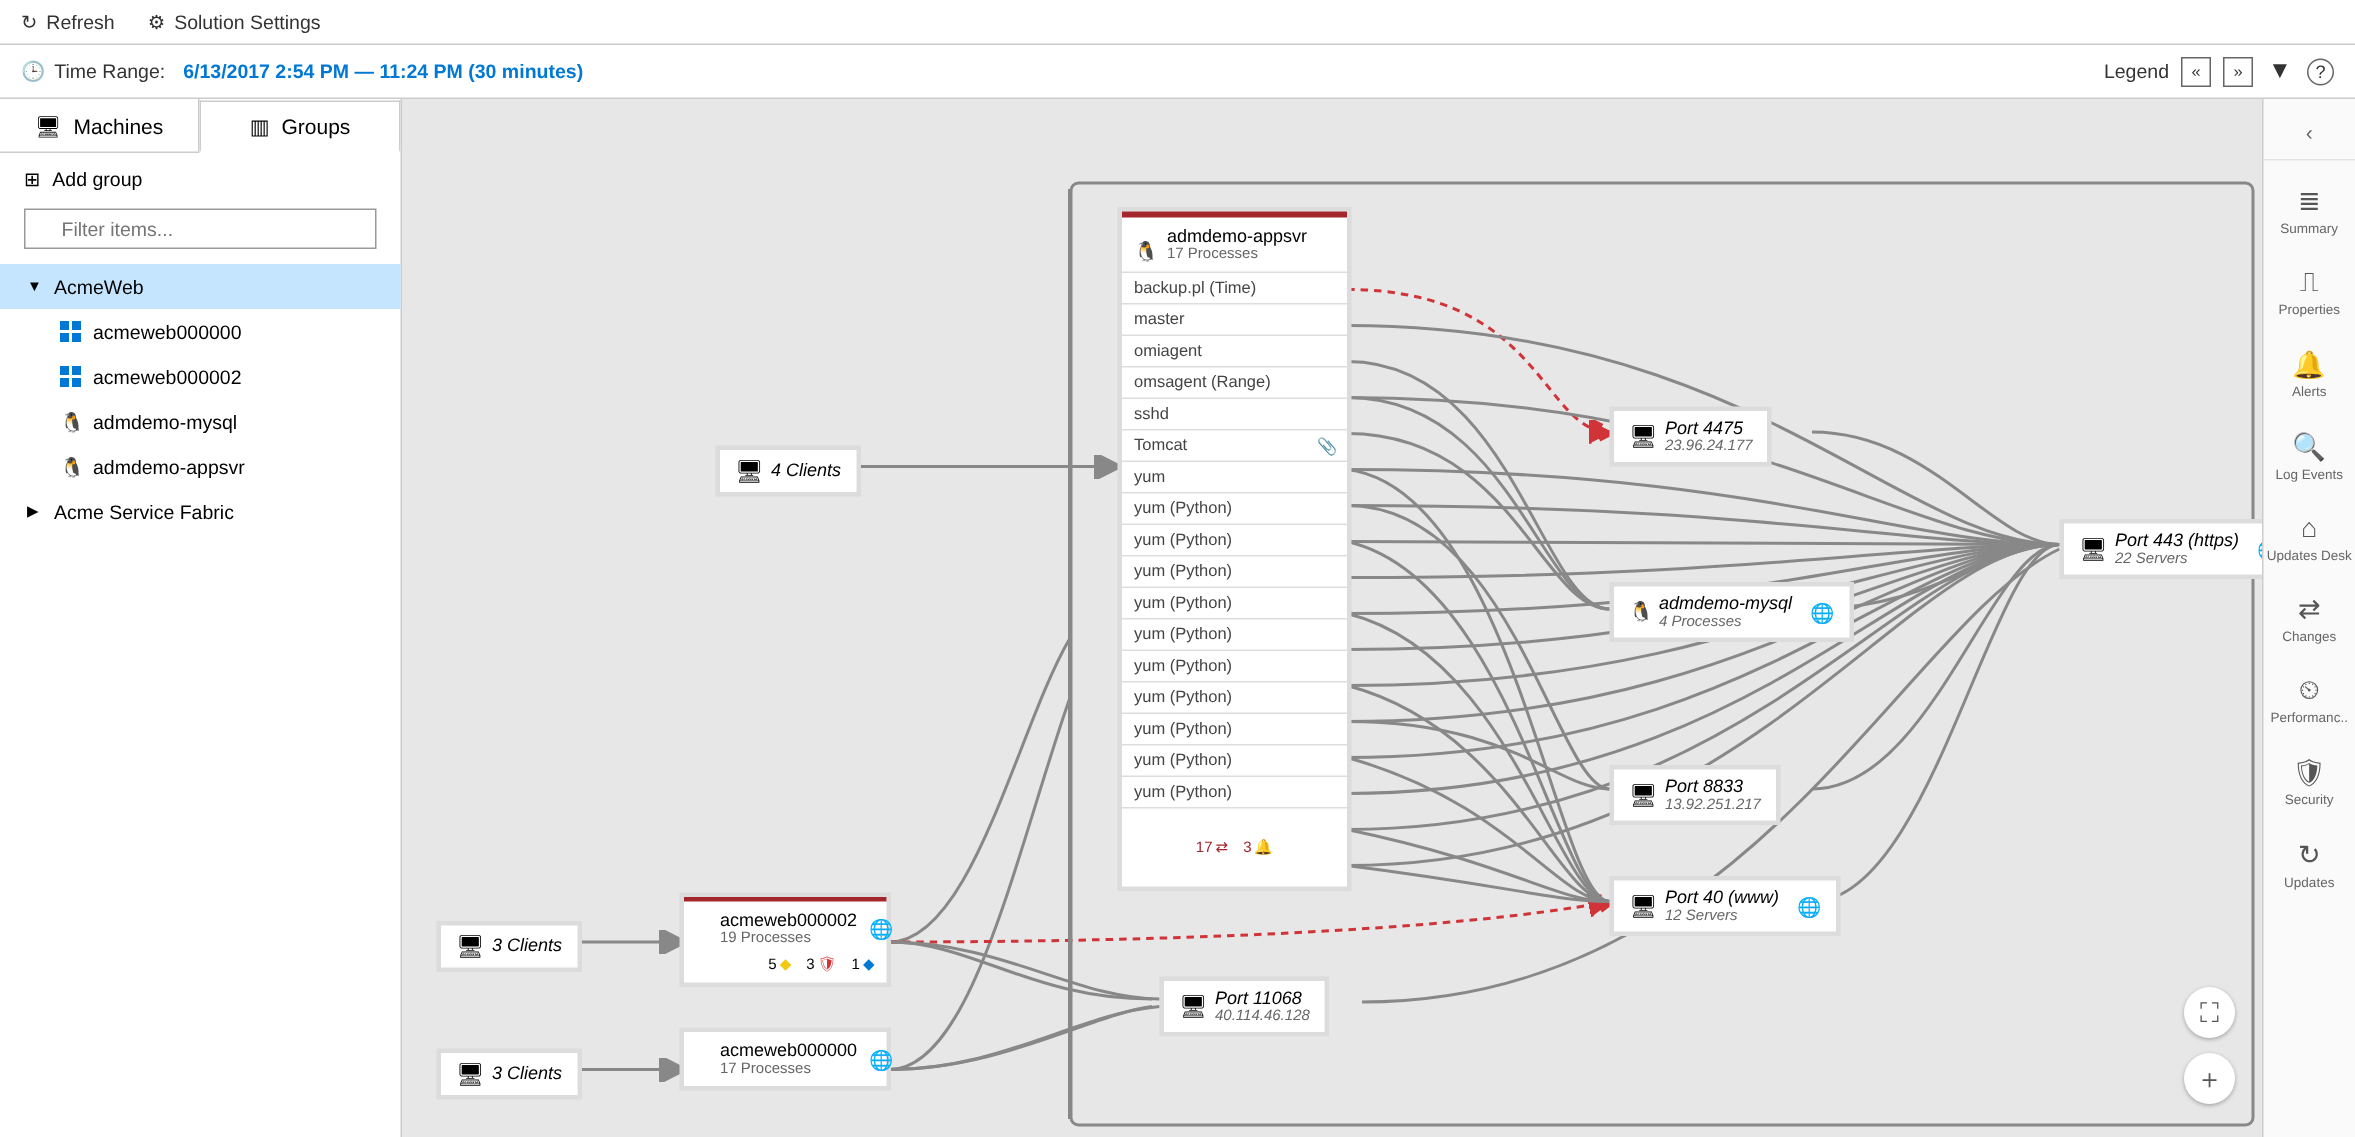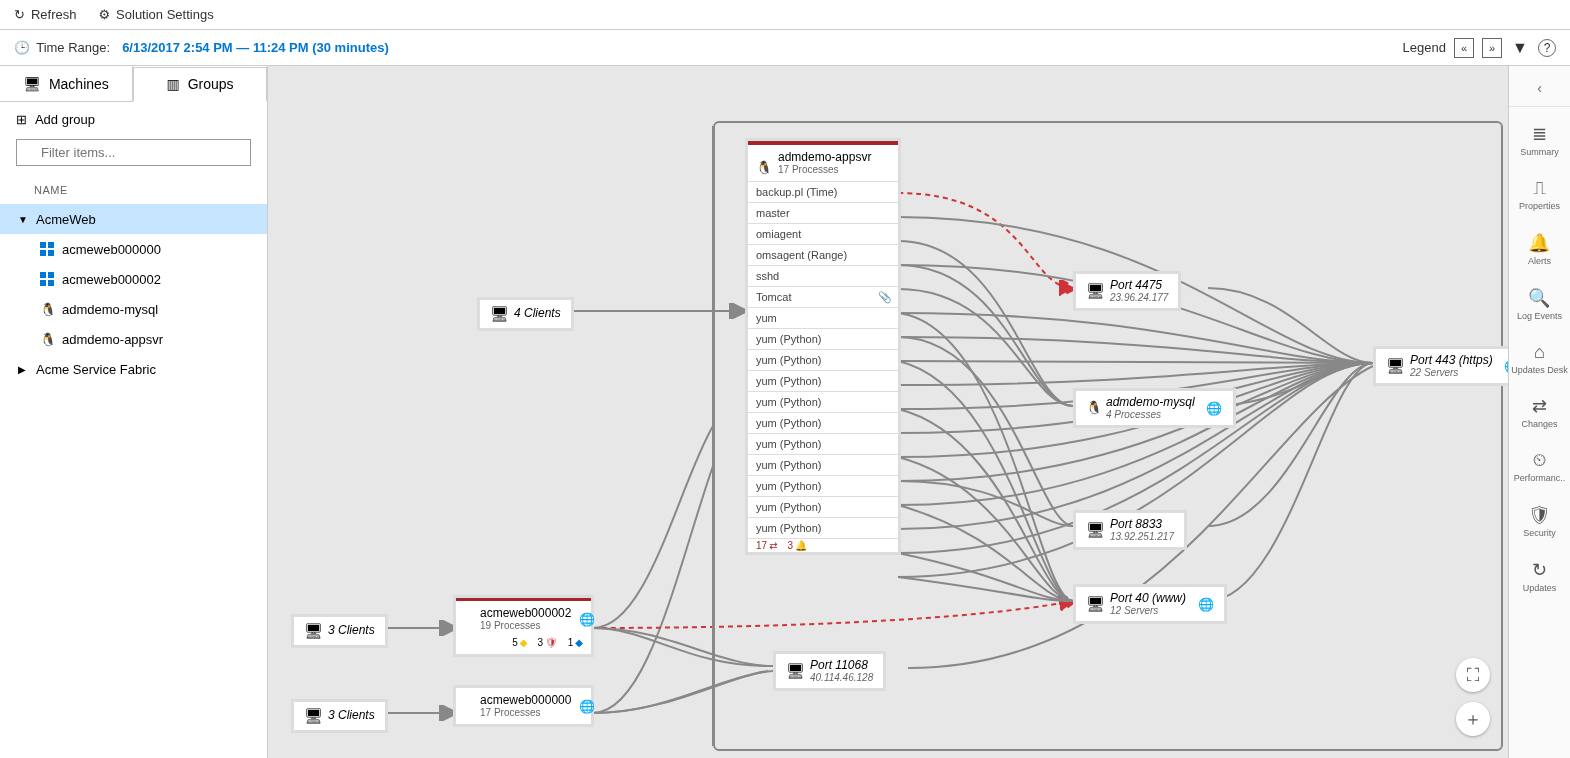--- a/index.html
+++ b/index.html
@@ -68,21 +68,21 @@
 .machine .badges { display:flex; gap:10px; justify-content:flex-end; padding:0 8px 6px; font-size:10px; }
 .badge { display:flex; align-items:center; gap:2px; }
 
 .appsvr { position:absolute; width:150px; background:#fff; box-shadow:0 0 0 3px #dcdcdc; }
 .appsvr .topline { height:4px; background:#a4262c; }
 .appsvr .hdr { display:flex; align-items:center; gap:8px; padding:6px 8px; }
 .appsvr .hdr .name { font-size:12px; line-height:1.1; }
 .appsvr .hdr .name .sub { font-size:10px; color:#666; }
 .plist .prow { border-top:1px solid #ddd; padding:4px 8px; font-size:11px; color:#444; cursor:pointer; position:relative; }
 .plist .prow .pin { position:absolute; right:6px; top:4px; color:#0078d4; font-size:11px; }
-.appsvr .ftr { border-top:1px solid #ddd; padding:1px 8px; text-align:right; font-size:10px; color:#a4262c; display:flex; justify-content:flex-start; gap:10px;}
+.appsvr .ftr { border-top:1px solid #ddd; padding:20px 8px; text-align:right; font-size:10px; color:#a4262c; display:flex; justify-content:center; gap:10px;}
 
 .fab { position:absolute; width:34px; height:34px; border-radius:50%; background:#fff; box-shadow:0 1px 3px rgba(0,0,0,.3); display:flex; align-items:center; justify-content:center; font-size:18px; color:#555; cursor:pointer; }
 
 
 .rail { width: 62px; min-width:62px; border-left:1px solid #ccc; background:#fafafa; display:flex; flex-direction:column; align-items:center; padding-top:10px; font-size:10px; color:#666; }
 .rail .collapse { align-self:stretch; text-align:center; padding:4px 0 10px; font-size:14px; cursor:pointer; border-bottom:1px solid #e3e3e3; margin-bottom:6px;}
 .rail .ritem { display:flex; flex-direction:column; align-items:center; gap:3px; padding:10px 0; cursor:pointer; width:100%; }
 .rail .ritem .ic { font-size:18px; color:#555; }
 .rail .ritem .lbl { font-size:9px; text-align:center; line-height:1.1; max-width:58px; overflow:hidden; text-overflow:ellipsis; }
 </style>
@@ -128,21 +128,20 @@
         <span>Groups</span>
       </div>
     </div>
     <div class="addgroup">
       <span>⊞</span>
       <span>Add group</span>
     </div>
     <div class="filter">
       <input type="text" placeholder="Filter items..." style="">
     </div>
-    <div class="namehdr">NAME</div>
     <div class="tree">
       <div class="tree-row selected">
         <span class="caret">▼</span>
         <span>AcmeWeb</span>
       </div>
       <div class="tree-child">
         <span class="osicon win"></span>
         <span>acmeweb000000</span>
       </div>
       <div class="tree-child">

